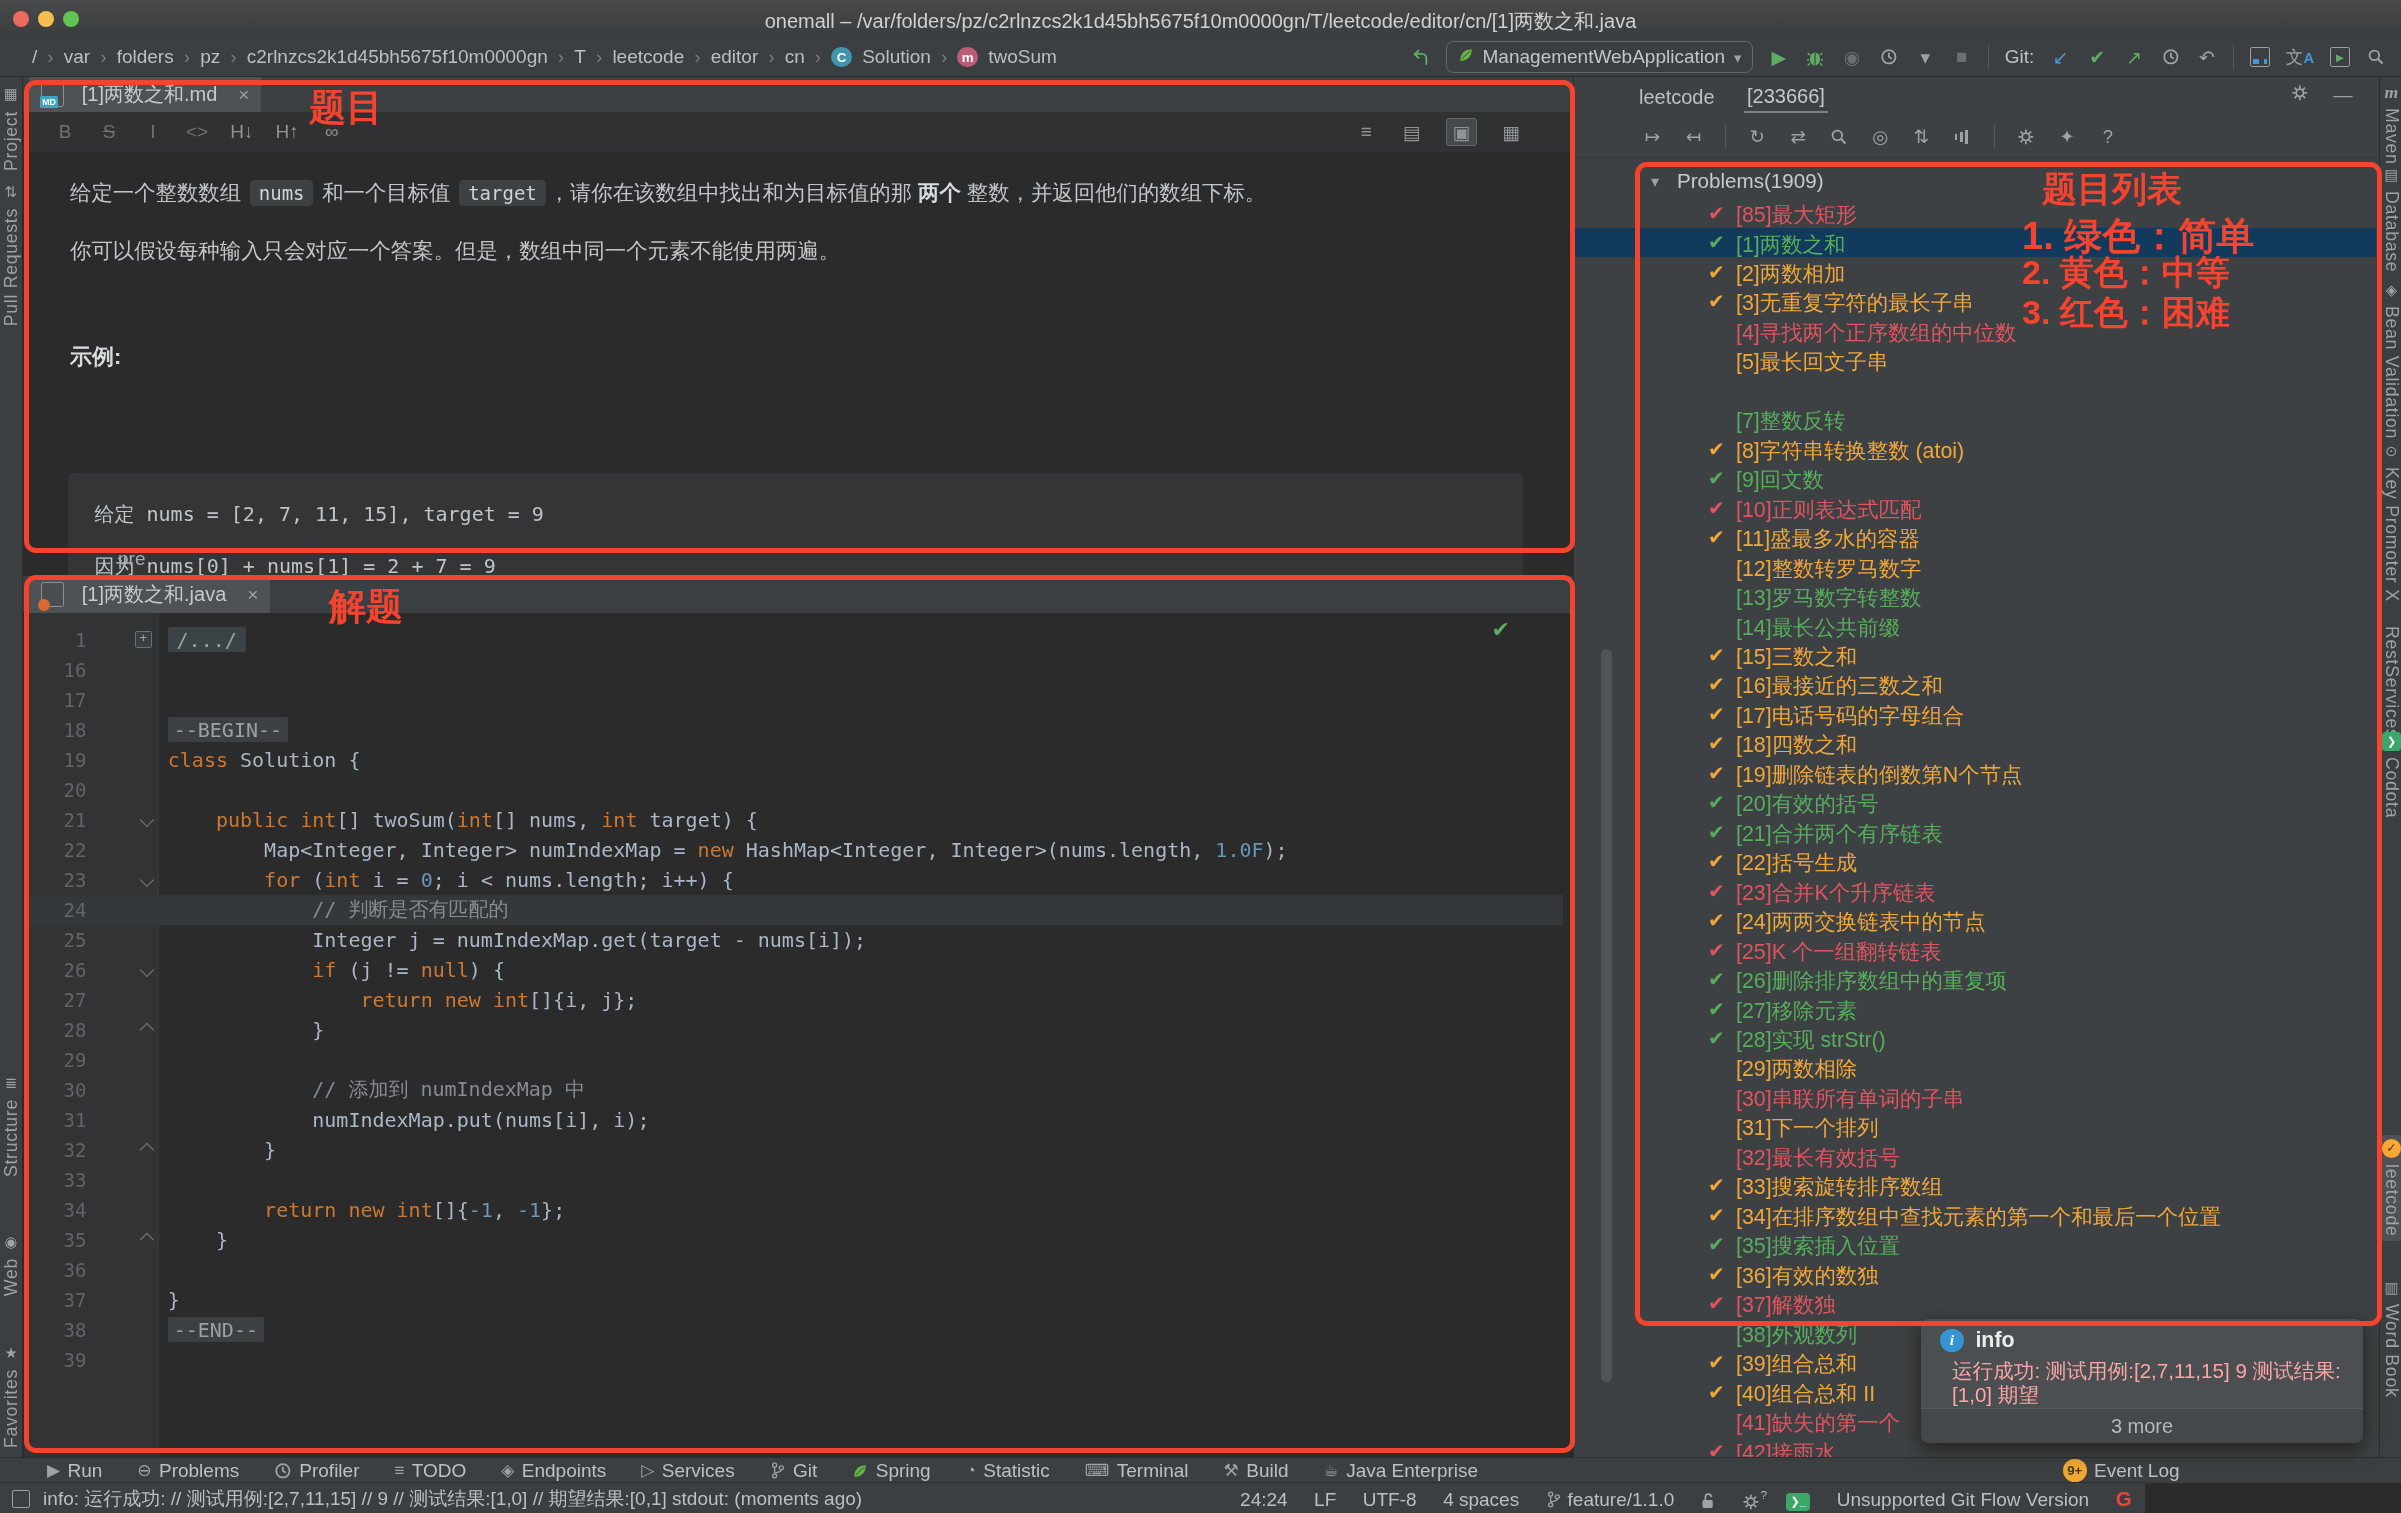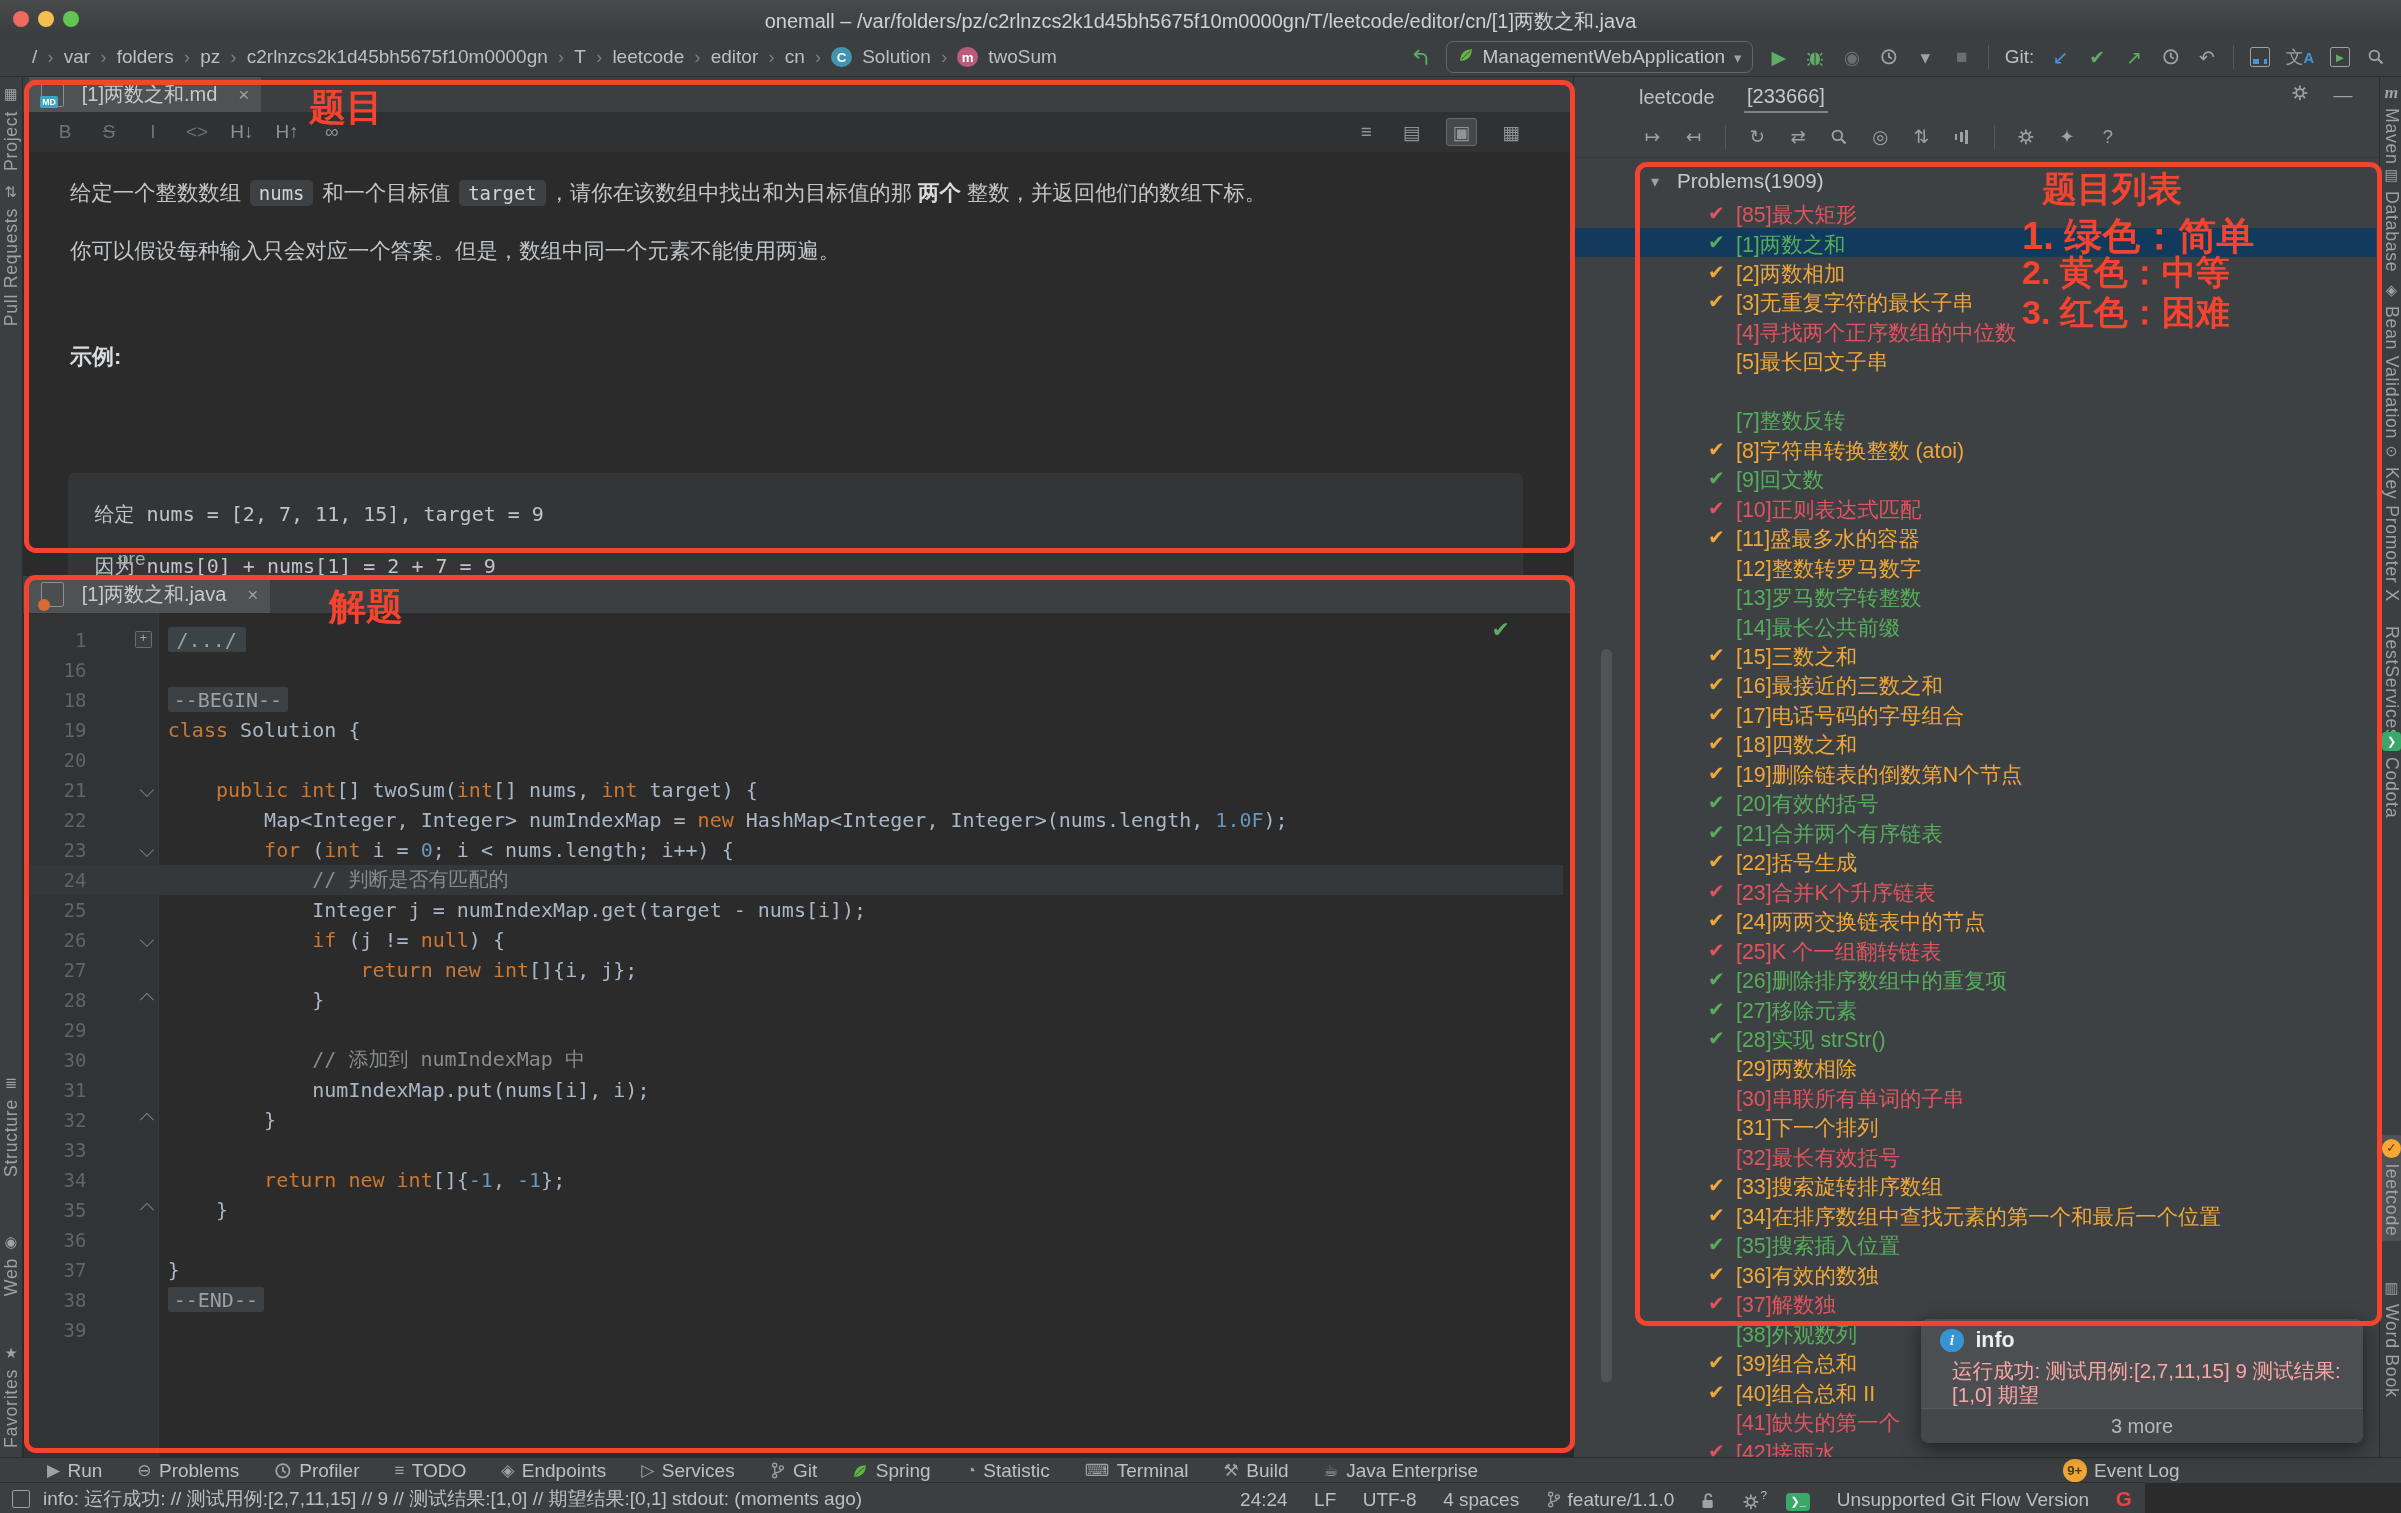--- a/index.html
+++ b/index.html
@@ -365,20 +365,25 @@
               <span class="fbox">+</span>
             </span>
             <span class="lcode"><span class="tk-fold">/.../</span></span>
           </div>
           <div class="crow">
             <span class="lnum">16</span>
             <span class="lfold"></span>
             <span class="lcode"></span>
           </div>
           <div class="crow">
+            <span class="lnum">17</span>
+            <span class="lfold"></span>
+            <span class="lcode"></span>
+          </div>
+          <div class="crow">
             <span class="lnum">18</span>
             <span class="lfold"></span>
             <span class="lcode"><span class="tk-chip">--BEGIN--</span></span>
           </div>
           <div class="crow">
             <span class="lnum">19</span>
             <span class="lfold"></span>
             <span class="lcode"><span class="tk-k">class</span><span class="tk-t"> Solution {</span></span>
           </div>
           <div class="crow">

